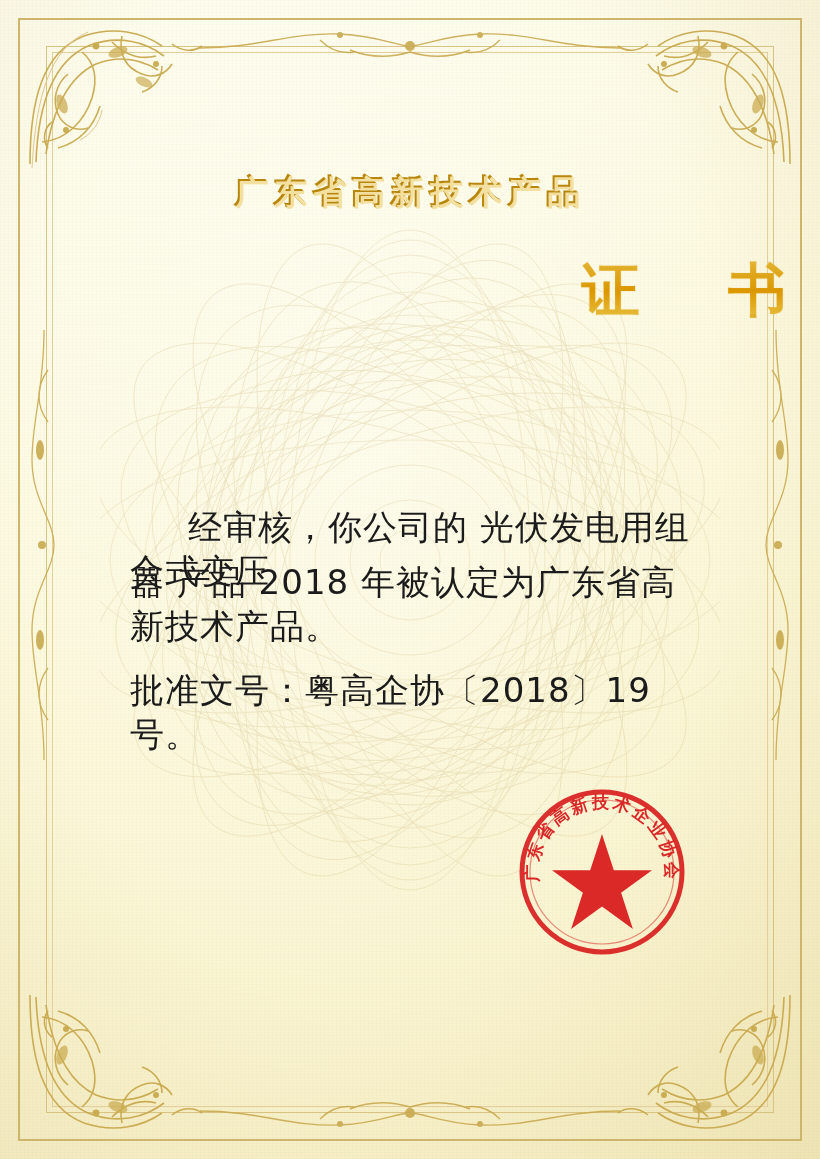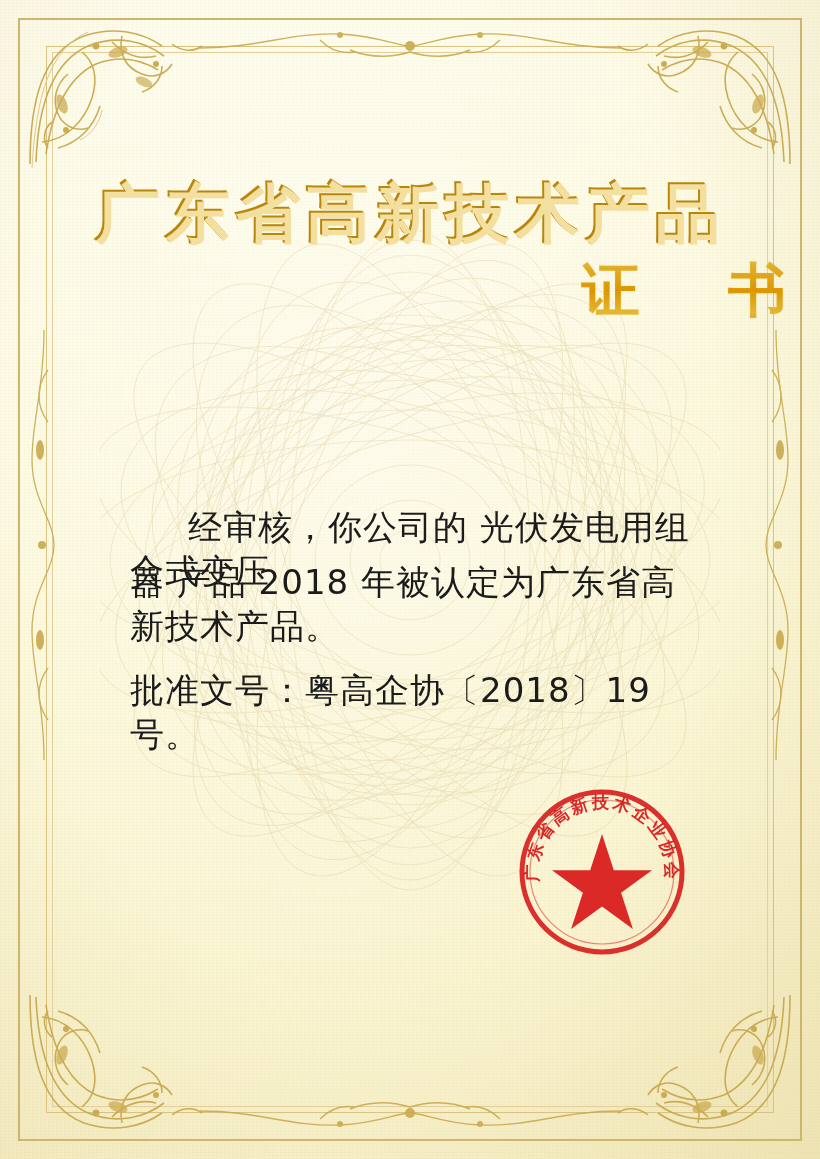--- a/index.html
+++ b/index.html
@@ -116,21 +116,21 @@
     inset: 0;
   }
   .title-main {
     position: absolute;
     top: 170px;
     left: 0;
     right: 0;
     text-align: center;
     font-family: "DejaVu Sans", sans-serif;
     font-weight: bold;
-    font-size: 64px;
+    font-size: 33px;
     letter-spacing: 6px;
     color: #cf9a12;
     text-shadow: 1px 1px 0 #f3dfa0, -1px -1px 0 #b8860b;
     background: linear-gradient(180deg, #e8c25a 0%, #c9940e 45%, #f0d98c 75%, #b8860b 100%);
     -webkit-background-clip: text;
     background-clip: text;
     -webkit-text-fill-color: transparent;
   }
   .title-sub {
     position: absolute;

